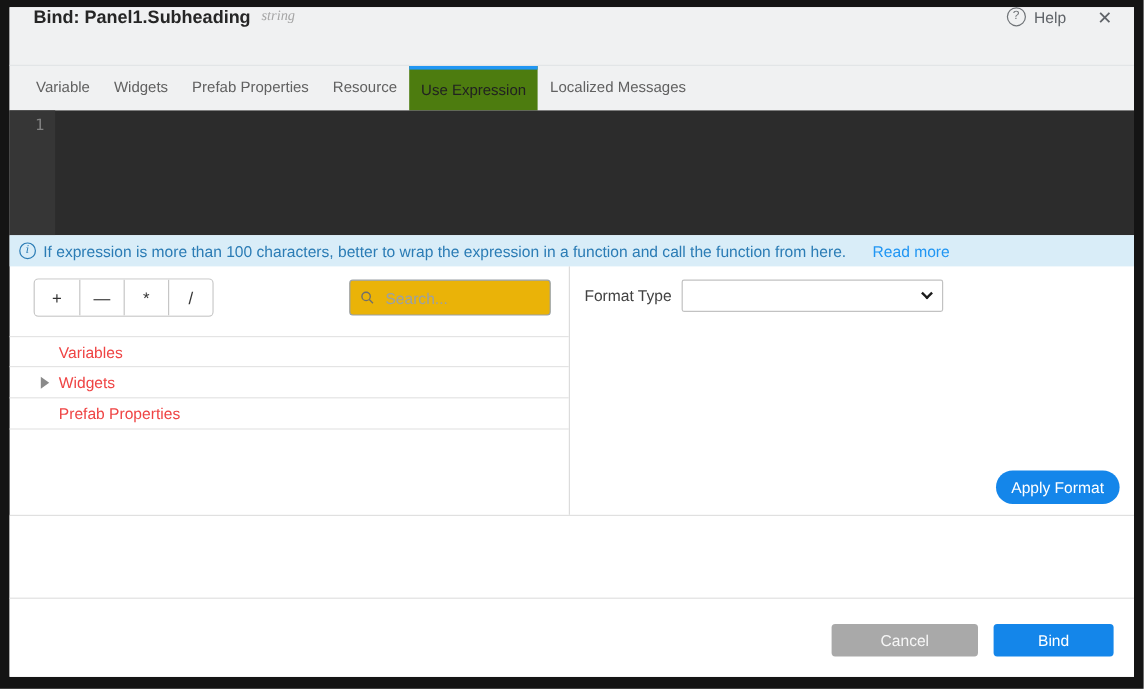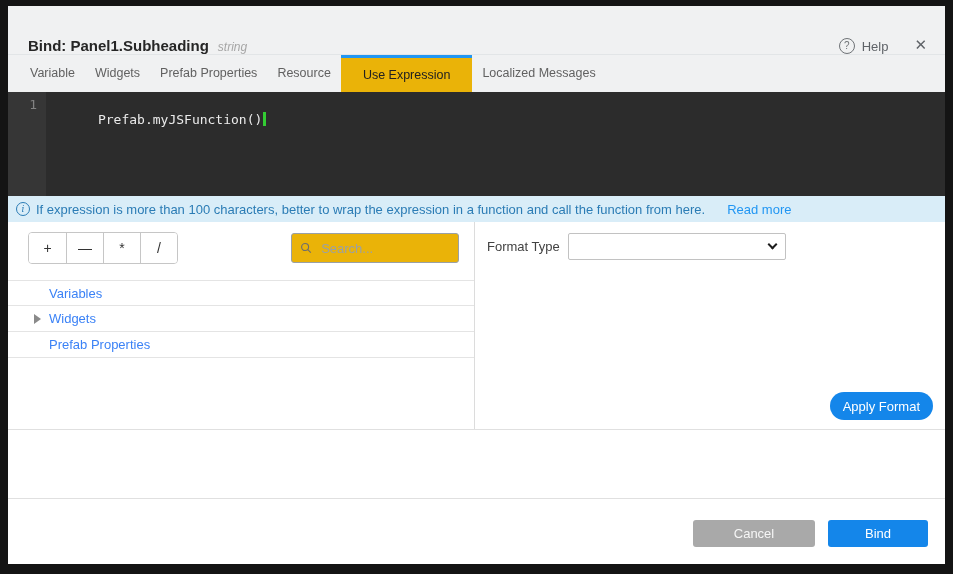--- a/index.html
+++ b/index.html
@@ -10,43 +10,43 @@
   *{box-sizing:border-box;}
 
   .dialog{
     position:absolute;left:8px;top:6px;width:937px;height:558px;
     background:#fff;display:flex;flex-direction:column;
   }
 
   
   .header{
     height:49px;flex:0 0 49px;background:#f0f1f2;border-bottom:1px solid #e2e5e7;
-    display:flex;align-items:flex-end;padding:0 18px 0 20px;
+    display:flex;align-items:flex-start;padding:0 18px 0 20px;
   }
   .title{font-size:15px;font-weight:bold;color:#262626;}
-  .subtitle{font-size:12px;font-style:italic;color:#a6a6a6;margin-left:9px;}
+  .subtitle{font-size:12px;font-style:italic;color:#a6a6a6;margin-left:9px;font-family:Liberation Serif, serif;}
   .header-spacer{flex:1;}
   .help{display:flex;align-items:center;gap:7px;color:#5f6368;font-size:13px;cursor:pointer;}
   .circle-icon{
     width:16px;height:16px;border:1.4px solid #6f7377;border-radius:50%;
     display:flex;align-items:center;justify-content:center;
     font-size:10px;color:#6f7377;line-height:1;
   }
   .close{margin-left:26px;font-size:15px;color:#5f6368;cursor:pointer;}
 
   
   .tabbar{
     height:37px;flex:0 0 37px;background:#f0f1f2;display:flex;padding-left:12px;
   }
   .tab{
     padding:0 10px;line-height:37px;font-size:12.5px;color:#616161;cursor:pointer;white-space:nowrap;
   }
   .tab.active{
-    background:#eab308;border-top:3px solid var(--accent,#2196f3);
-    line-height:34px;padding:0 22px;color:#212121;
+    background:#4d7c0f;border-top:3px solid var(--accent,#2196f3);
+    line-height:34px;padding:0 10px;color:#212121;
   }
 
   
   .editor{
     height:104px;flex:0 0 104px;background:var(--editor_bg,#2c2c2c);display:flex;
     font-family:"DejaVu Sans Mono", monospace;font-size:13px;
   }
   .gutter{
     width:38px;flex:0 0 38px;background:#363636;color:#828282;
     text-align:right;padding:5px 9px 0 0;
@@ -87,21 +87,21 @@
     display:flex;align-items:center;padding:0 8px;gap:7px;
   }
   .search-box input{
     border:none;outline:none;width:100%;font-size:13px;color:#444;background:transparent;
     font-family:"Liberation Sans", sans-serif;
   }
   .search-box input::placeholder{color:#9aa0a6;}
   .tree{margin-top:6px;}
   .tree-row{
     height:26px;display:flex;align-items:center;padding-left:26px;
-    color:#3b82f6;font-size:13px;border-bottom:1px solid #e4e4e4;cursor:pointer;
+    color:#ef4444;font-size:13px;border-bottom:1px solid #e4e4e4;cursor:pointer;
   }
   .tree-row:first-child{border-top:1px solid #e4e4e4;}
   .caret-slot{width:15px;flex:0 0 15px;display:flex;align-items:center;}
   .caret{
     width:0;height:0;border-left:7px solid #8a8a8a;
     border-top:5px solid transparent;border-bottom:5px solid transparent;
   }
 
   .right-panel{flex:1;position:relative;padding-top:11px;}
   .format-row{display:flex;align-items:center;padding-left:12px;gap:8px;}
@@ -154,23 +154,20 @@
     <div class="tab">Widgets</div>
     <div class="tab">Prefab Properties</div>
     <div class="tab">Resource</div>
     <div class="tab active">Use Expression</div>
     <div class="tab">Localized Messages</div>
   </div>
 
   <div class="editor">
     <div class="gutter">
       <span>1</span>
-    </div>
-    <div class="codearea">
-      <span>Prefab.myJSFunction()</span><span class="cursor"></span>
     </div>
   </div>
 
   <div class="infobar">
     <span class="info-icon">i</span>
     <span>If expression is more than 100 characters, better to wrap the expression in a function and call the function from here.</span>
     <span class="info-link">Read more</span>
   </div>
 
   <div class="main">

